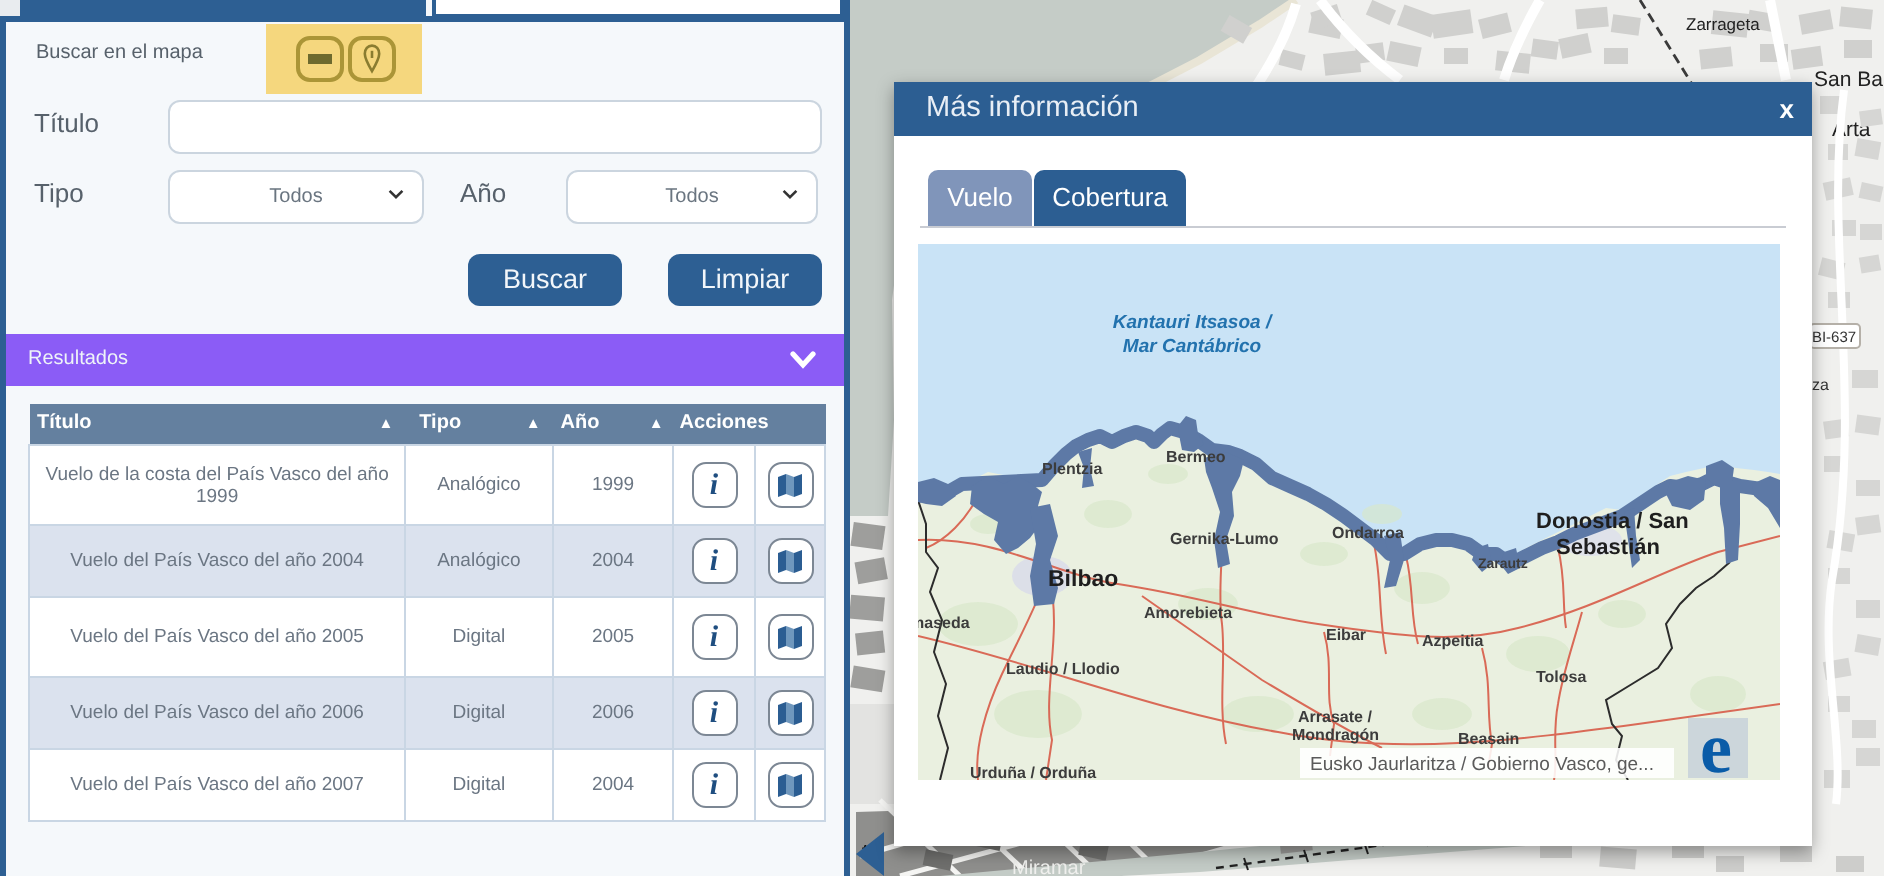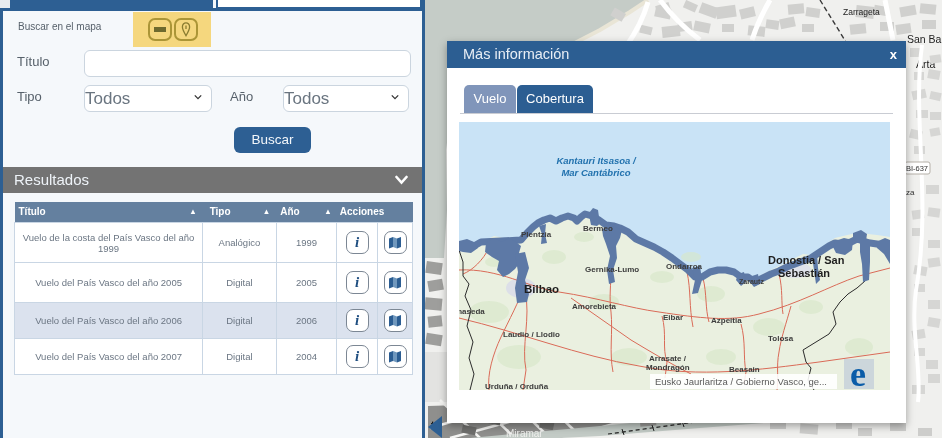--- a/index.html
+++ b/index.html
@@ -7,24 +7,24 @@
 .abs{position:absolute;}
 #panel{left:0;top:0;width:425px;height:438px;background:#f5f8fb;z-index:10;}
 #panel .bl{position:absolute;left:0;top:8px;width:3px;height:430px;background:#2d5f93;}#panel .bt{position:absolute;left:0;top:8px;width:425px;height:3px;background:#2d5f93;}#panel .corner{position:absolute;left:0;top:0;width:10px;height:8px;background:#e9ecef;}
 #panel .br{position:absolute;left:422px;top:0;width:3px;height:438px;background:#2d5f93;}
 #tab1{left:10px;top:0;width:203px;height:9px;background:#2d5f93;}
 #tab2{left:216px;top:0;width:206px;height:9px;background:#fff;border-left:2px solid #2d5f93;border-right:2px solid #2d5f93;border-bottom:2px solid #2d5f93;box-sizing:border-box;}
 .lbl{color:#57616b;font-size:13px;}
 #ybox{left:133px;top:12px;width:78px;height:35px;background:#f5d77e;}
 .ybtn{position:absolute;top:6px;width:24px;height:23px;border:2px solid #ab9537;border-radius:7px;box-sizing:border-box;}
 #inpTitulo{left:84px;top:50px;width:327px;height:27px;background:#fff;border:1px solid #cbd5df;border-radius:6px;box-sizing:border-box;}
-.sel{background:#fff;border:1px solid #cbd5df;border-radius:6px;box-sizing:border-box;color:#6a7580;font-size:17px;line-height:25px;padding-left:0;}
+.sel{background:#fff;border:1px solid #cbd5df;border-radius:6px;box-sizing:border-box;color:#6a7580;font-size:10px;line-height:25px;padding-left:0;text-align:center;}
 .sel .chev{position:absolute;right:9px;top:7px;width:8px;height:8px;}
 .btn{background:#2d5f93;border-radius:6px;color:#f2f6fa;font-size:13.5px;text-align:center;line-height:26px;}
-#resbar{left:3px;top:167px;width:419px;height:26px;background:#737373;color:#eef3f8;font-size:15px;line-height:26px;}
+#resbar{left:3px;top:167px;width:419px;height:26px;background:#8b5cf6;color:#eef3f8;font-size:10px;line-height:26px;}
 #resbar span{padding-left:11px;}
 table{border-collapse:collapse;}
 #tbl{left:14px;top:202px;width:399px;font-size:9.5px;color:#6b7683;}
 #tbl th{background:#64809f;color:#fff;font-weight:bold;font-size:10px;height:20px;padding:0;text-align:left;line-height:20px;}
 #tbl td{border:1px solid #c9d6e4;text-align:center;padding:0;}
 #tbl .rA{background:#fff;margin-left:26px;}
 #tbl .rB{background:#dbe2ee;}
 .abtn{display:inline-block;width:23px;height:23px;border:1.4px solid #7c8794;border-radius:7px;background:#fff;box-sizing:border-box;vertical-align:middle;}
 .abtn svg{display:block;margin:0 auto;}
 #pgbar{left:3px;top:405px;width:419px;height:33px;background:#edf0f4;color:#57616b;font-size:12px;}
@@ -199,20 +199,21 @@
         <path d="M1 3 L5 7 L9 3" fill="none" stroke="#333" stroke-width="1.6"></path>
       </svg>
   </div>
   <div class="abs lbl" style="left:230px;top:89px;">Año</div>
   <div class="abs sel" style="left:283px;top:85px;width:126px;height:27px;">Todos
     <svg class="chev" viewBox="0 0 10 10">
         <path d="M1 3 L5 7 L9 3" fill="none" stroke="#333" stroke-width="1.6"></path>
       </svg>
   </div>
   <div class="abs btn" style="left:234px;top:127px;width:77px;height:26px;">Buscar</div>
+  <div class="abs btn" style="left:334px;top:127px;width:77px;height:26px;">Limpiar</div>
   <div id="resbar" class="abs"><span>Resultados</span>
     <svg style="position:absolute;right:14px;top:8px;" width="13" height="10" viewBox="0 0 13 10">
         <path d="M1.5 2 L6.5 7.5 L11.5 2" fill="none" stroke="#fff" stroke-width="2.6" stroke-linecap="round"></path>
       </svg>
   </div>
   <table id="tbl" class="abs">
     <tbody>
         <tr>
       <th style="width:190px;"><span style="padding-left:4px;">Título</span><span style="float:right;padding-right:6px;font-size:7.5px;line-height:20px;">▲</span></th>
       <th style="width:74px;"><span style="padding-left:7px;">Tipo</span><span style="float:right;padding-right:6px;font-size:7.5px;line-height:20px;">▲</span></th>
@@ -220,20 +221,33 @@
       <th colspan="2" style="width:74px;"><span style="padding-left:3px;">Acciones</span></th>
     </tr>
     <tr class="rA" style="height:40px;">
       <td>Vuelo de la costa del País Vasco del año<br>1999</td>
           <td>Analógico</td>
           <td>1999</td>
       <td style="width:40px;"><span class="abtn"><svg width="20" height="20" viewBox="0 0 20 20">
                 <text x="10" y="15" text-anchor="middle" font-family="Liberation Serif,serif" font-style="italic" font-weight="bold" font-size="15" fill="#1f4e80">i</text>
               </svg></span></td>
       <td style="width:34px;"><span class="abtn"><svg width="20" height="20" viewBox="0 0 20 20">
+                <polygon points="4,6.5 8,5 8,15 4,16.5" fill="#2b5d92"></polygon>
+                <polygon points="8,5 12,6.5 12,16.5 8,15" fill="#6f97bd"></polygon>
+                <polygon points="12,6.5 16,5 16,15 12,16.5" fill="#2b5d92"></polygon>
+              </svg></span></td>
+    </tr>
+    <tr class="rB" style="height:36px;">
+      <td>Vuelo del País Vasco del año 2004</td>
+          <td>Analógico</td>
+          <td>2004</td>
+      <td><span class="abtn"><svg width="20" height="20" viewBox="0 0 20 20">
+                <text x="10" y="15" text-anchor="middle" font-family="Liberation Serif,serif" font-style="italic" font-weight="bold" font-size="15" fill="#1f4e80">i</text>
+              </svg></span></td>
+      <td><span class="abtn"><svg width="20" height="20" viewBox="0 0 20 20">
                 <polygon points="4,6.5 8,5 8,15 4,16.5" fill="#2b5d92"></polygon>
                 <polygon points="8,5 12,6.5 12,16.5 8,15" fill="#6f97bd"></polygon>
                 <polygon points="12,6.5 16,5 16,15 12,16.5" fill="#2b5d92"></polygon>
               </svg></span></td>
     </tr>
     <tr class="rA" style="height:40px;">
       <td>Vuelo del País Vasco del año 2005</td>
           <td>Digital</td>
           <td>2005</td>
       <td><span class="abtn"><svg width="20" height="20" viewBox="0 0 20 20">

